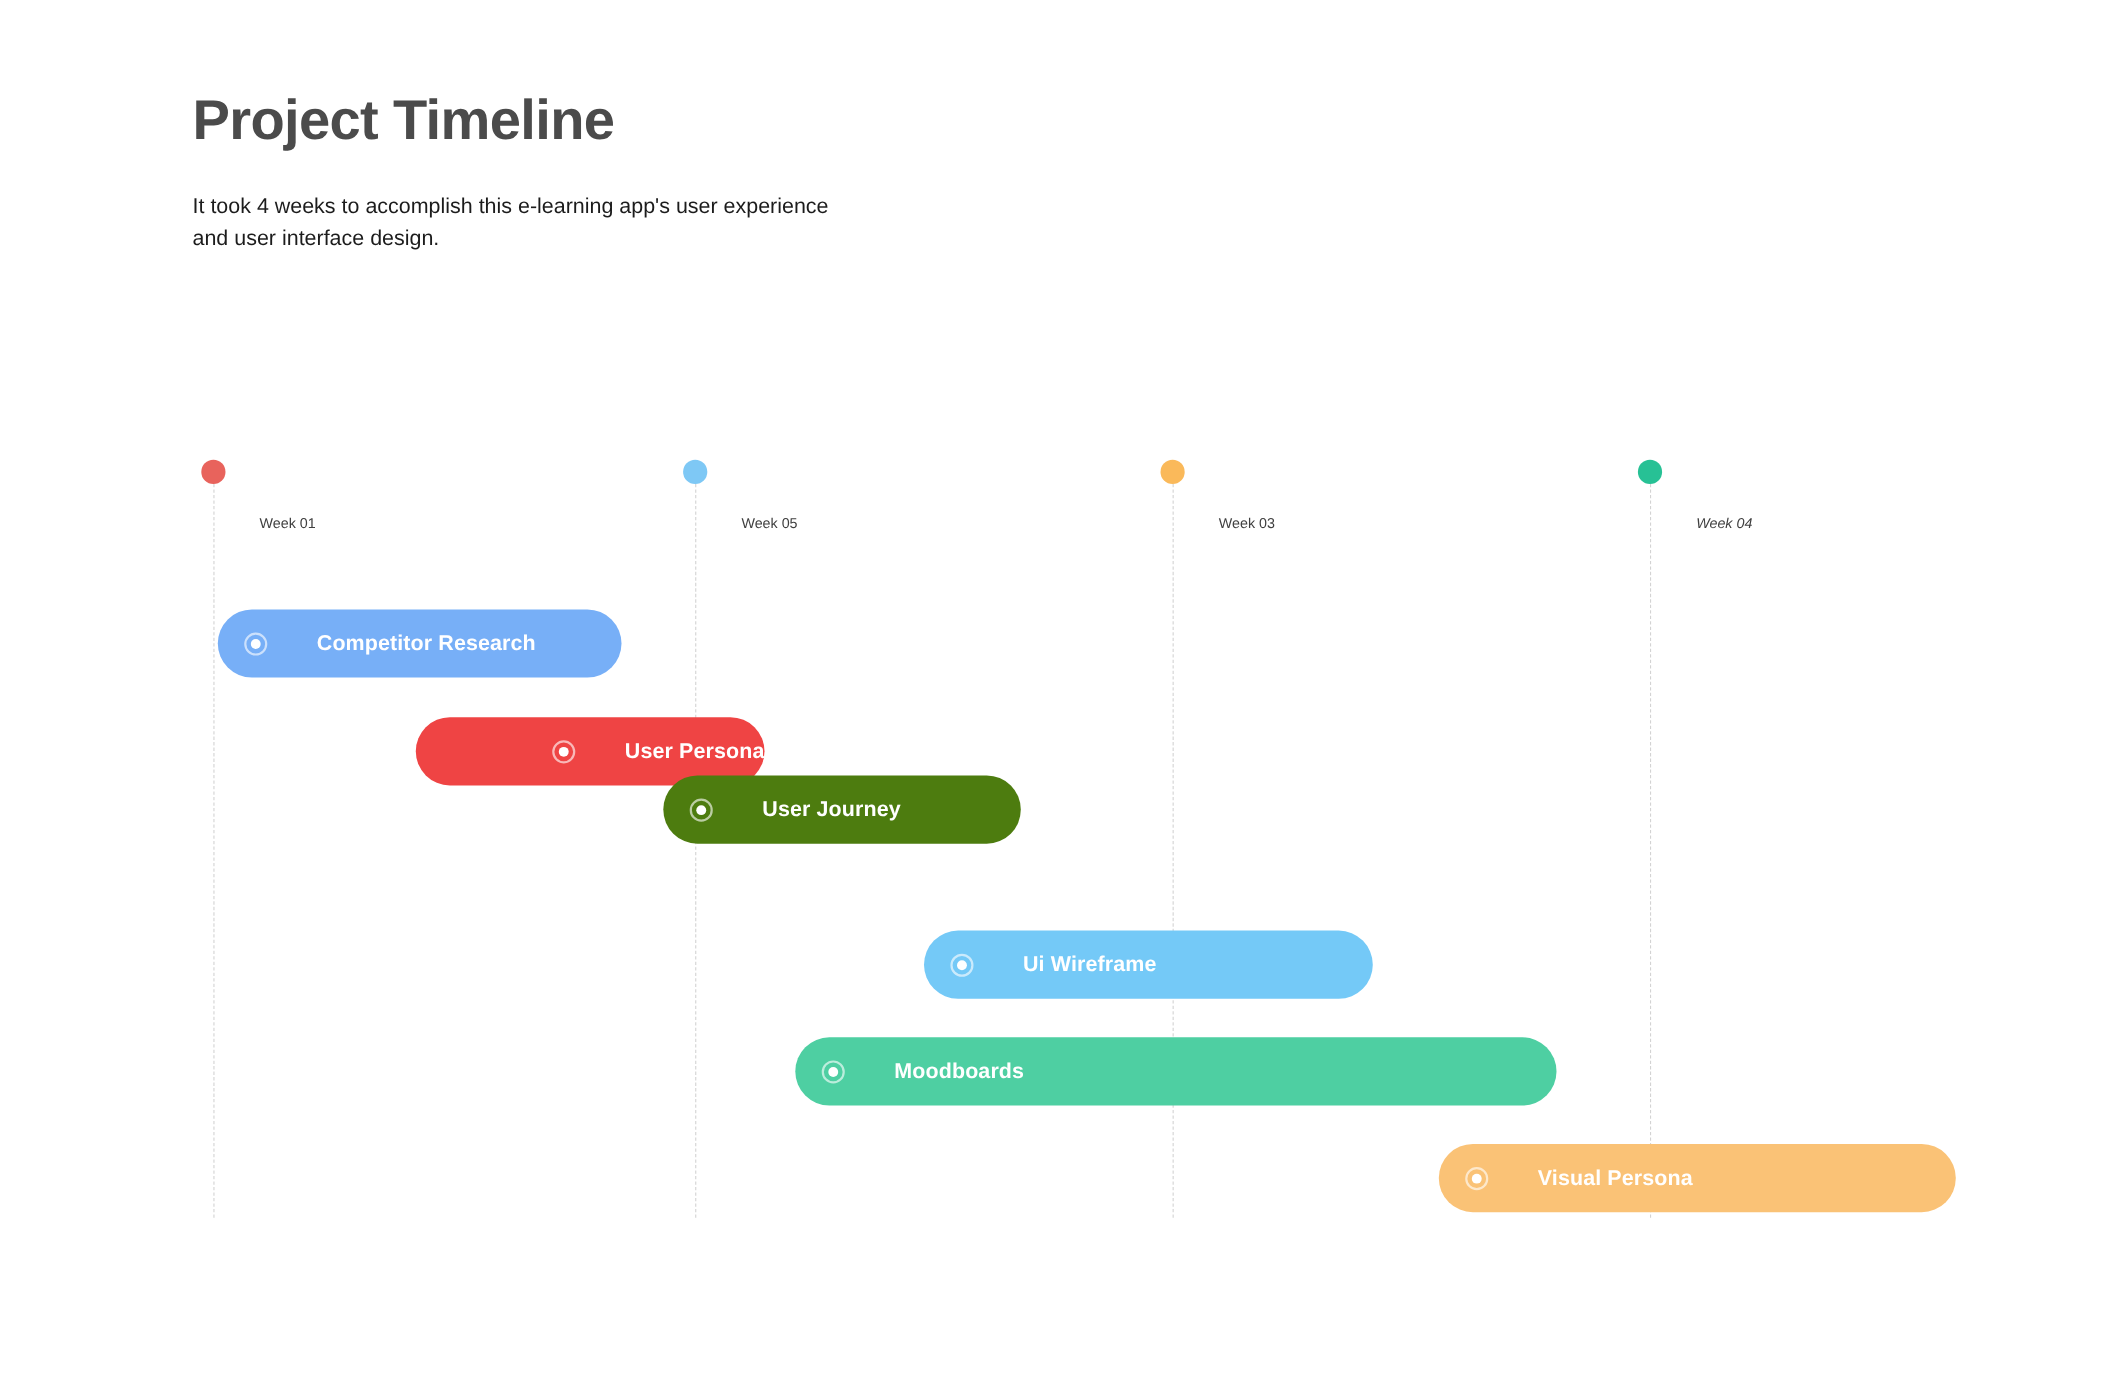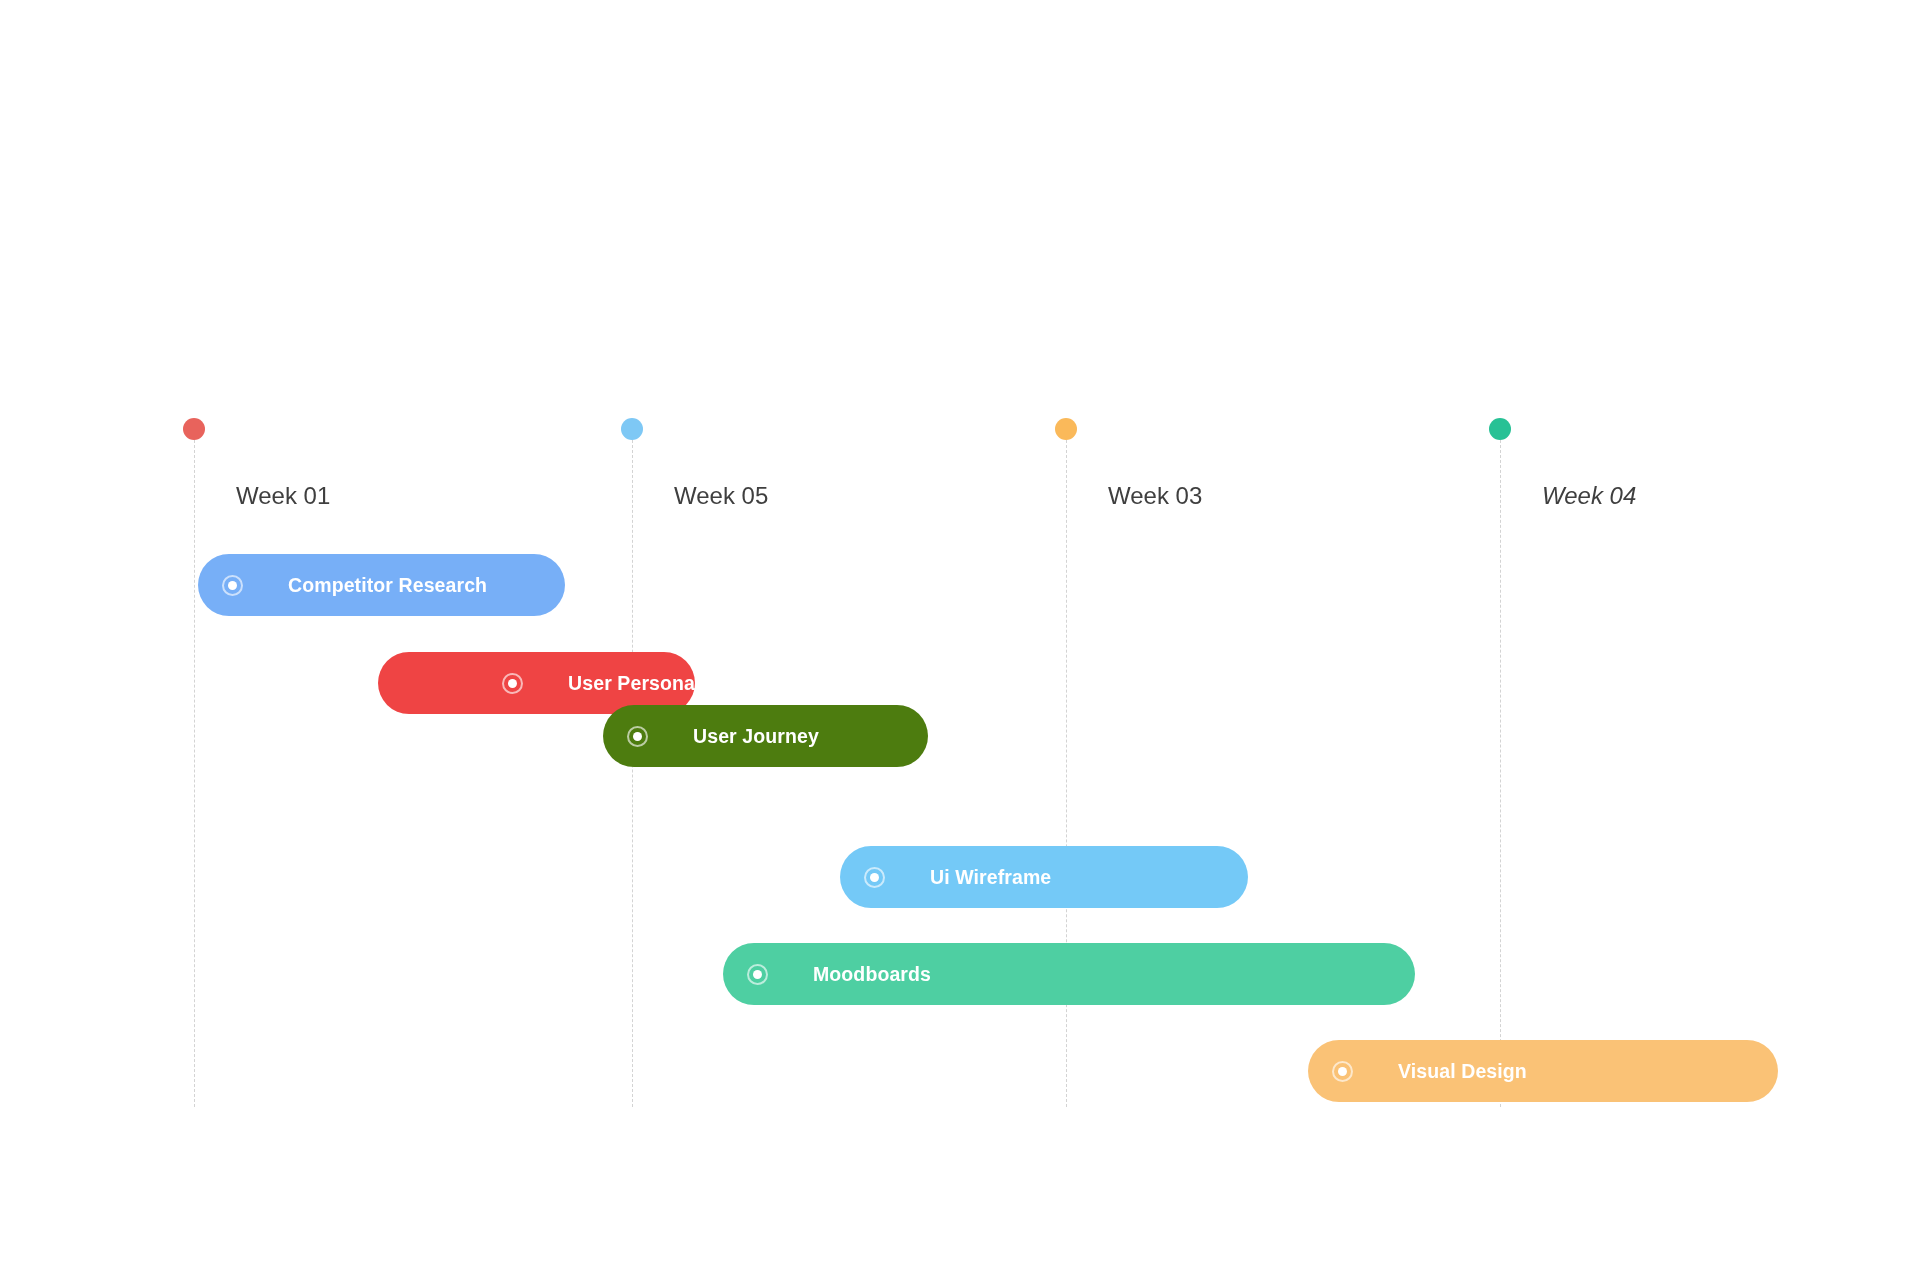--- a/index.html
+++ b/index.html
@@ -42,22 +42,22 @@
   }
   .week-dot {
     position:absolute;
     width:22px; height:22px;
     border-radius:50%;
     top:418px;
     margin-left:-11px;
   }
   .week-label {
     position:absolute;
-    top:482px;
-    font-size:24px;
+    top:468px;
+    font-size:13px;
     color:#3f3f3f;
     font-weight:400;
     white-space:nowrap;
   }
 
   .bar {
     position:absolute;
     height:62px;
     border-radius:31px;
     display:flex;
@@ -87,20 +87,24 @@
     font-weight:bold;
     letter-spacing:0.1px;
     white-space:nowrap;
   }
 </style>
 </head>
 <body>
 
 <div id="page">
 
+  <div id="header">
+    <div id="page-title">Project Timeline</div>
+    <div id="page-subtitle">It took 4 weeks to accomplish this e-learning app's user experience and user interface design.</div>
+  </div>
 
   <div id="chart">
     <div id="gridlines">
         <div class="gridline" style="left: 194px;"></div>
         <div class="gridline" style="left: 632px;"></div>
         <div class="gridline" style="left: 1066px;"></div>
         <div class="gridline" style="left: 1500px;"></div>
       </div>
     <div id="weekmarkers">
         <div class="week-dot" style="left: 194px; background: rgb(232, 99, 92);"></div>
@@ -128,18 +132,18 @@
         <div class="bar" style="left: 840px; top: 846px; width: 408px; background: rgb(116, 201, 247);">
           <span class="bar-dot"></span>
           <span class="bar-label">Ui Wireframe</span>
         </div>
         <div class="bar" style="left: 723px; top: 943px; width: 692px; background: rgb(78, 207, 162); text-align: center;">
           <span class="bar-dot"></span>
           <span class="bar-label">Moodboards</span>
         </div>
         <div class="bar" style="left: 1308px; top: 1040px; width: 470px; background: rgb(250, 194, 118);">
           <span class="bar-dot"></span>
-          <span class="bar-label">Visual Design</span>
+          <span class="bar-label">Visual Persona</span>
         </div>
       </div>
   </div>
 
 </div>
 
 </body></html>

